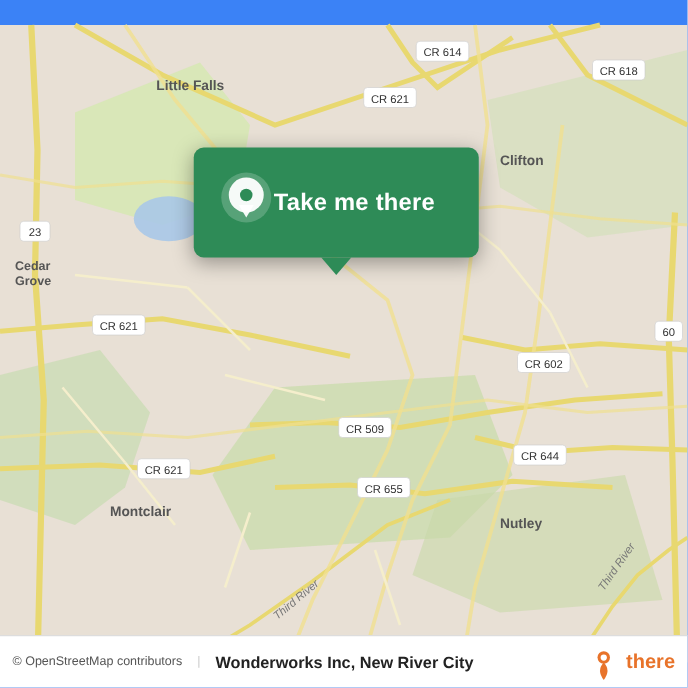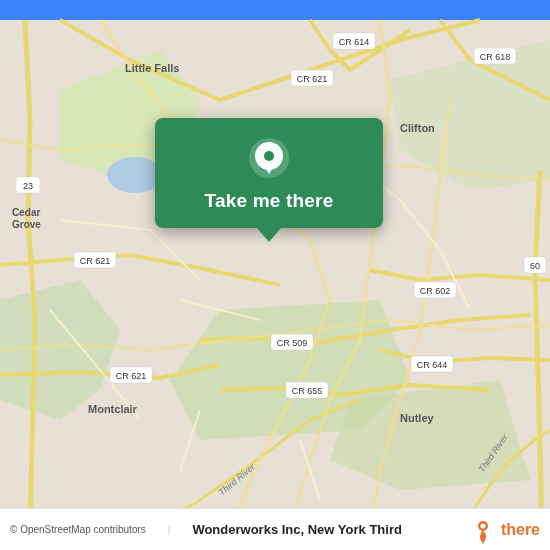--- a/index.html
+++ b/index.html
@@ -29,21 +29,21 @@
 
     
     #popup-card {
       position: absolute;
       top: 118px;
       left: 155px;
       width: 228px;
       background-color: #2e8b57;
       border-radius: 8px;
       display: flex;
-      flex-direction: column;
+      flex-direction: row;
       align-items: center;
       padding: 18px 20px 16px;
       box-shadow: 0 4px 16px rgba(0,0,0,0.35);
       z-index: 10;
     }
 
     #popup-card::after {
       content: '';
       position: absolute;
       bottom: -14px;
@@ -83,21 +83,21 @@
       align-items: center;
       justify-content: space-between;
       padding: 0 10px;
       border-top: 1px solid #ddd;
       z-index: 20;
     }
 
     #bottom-left {
       display: flex;
       align-items: center;
-      gap: 22px;
+      gap: 12px;
       font-size: 11px;
       color: #333;
     }
 
     #osm-copyright {
       font-size: 10px;
       color: #555;
     }
 
     #location-label {
@@ -240,21 +240,21 @@
 
       <polygon points="22,38 16,28 28,28" fill="white" opacity="0.95"></polygon>
     </svg>
     <button id="take-me-there-btn">Take me there</button>
   </div>
 
   <div id="bottom-bar">
     <div id="bottom-left">
       <span id="osm-copyright">© OpenStreetMap contributors</span>
       <span style="color:#ccc; font-size:10px;">|</span>
-      <span id="location-label">Wonderworks Inc, New York Third</span>
+      <span id="location-label">Wonderworks Inc, New River City</span>
     </div>
     <div id="moovit-logo">
 
       <svg id="moovit-icon" viewBox="0 0 28 28" xmlns="http://www.w3.org/2000/svg">
         <circle cx="14" cy="10" r="5" fill="#e8732a"></circle>
         <path d="M14,14 Q8,20 14,28 Q20,20 14,14Z" fill="#e8732a"></path>
         <circle cx="14" cy="10" r="2.5" fill="white"></circle>
       </svg>
       <span id="moovit-text">there</span>
     </div>

